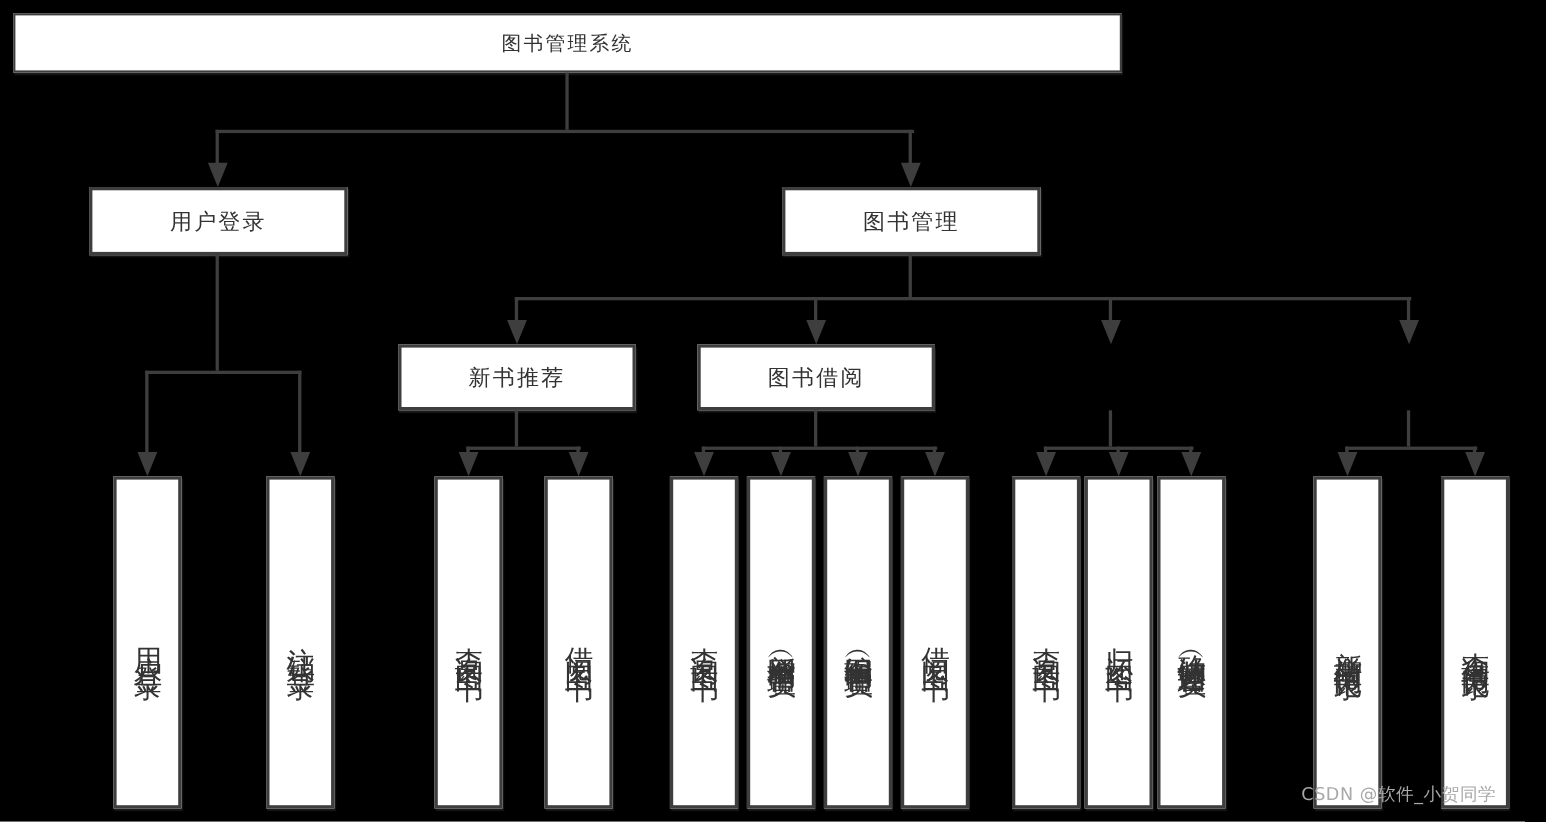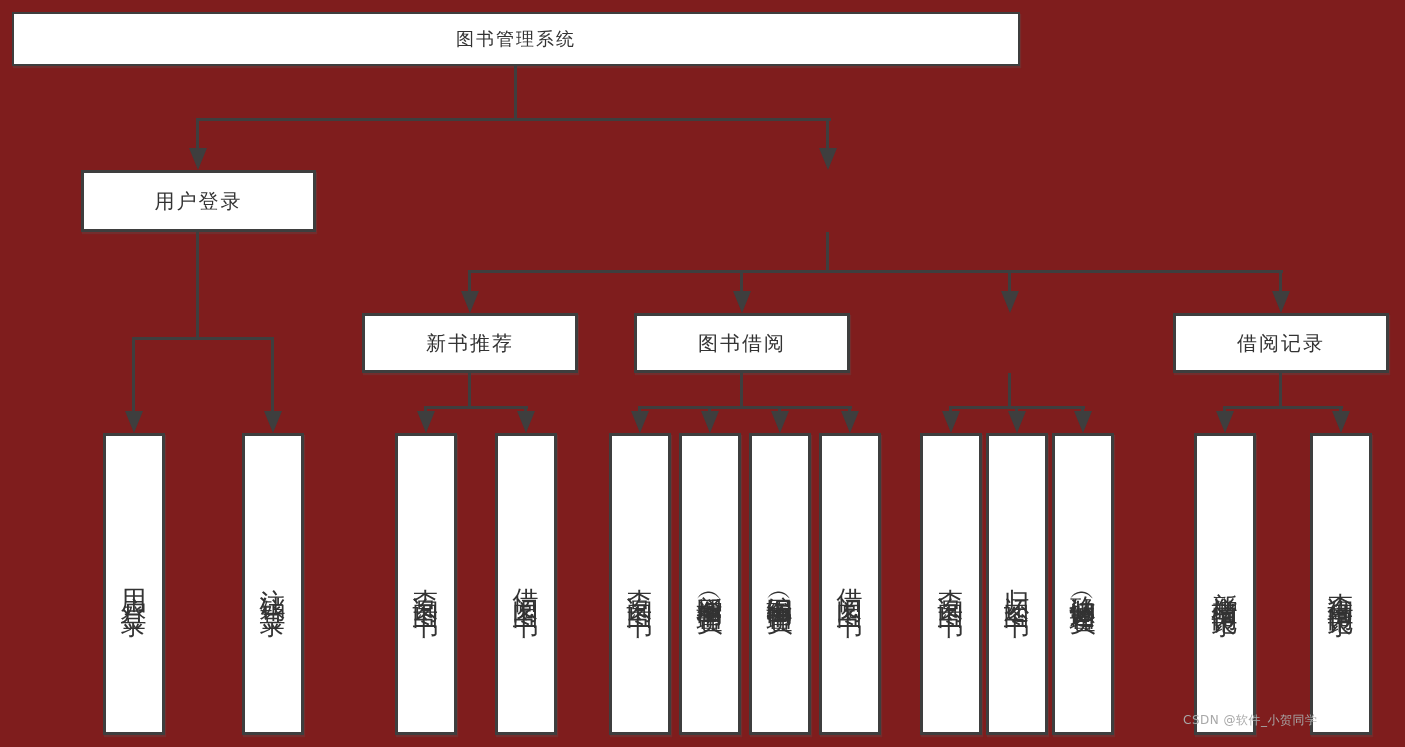--- a/index.html
+++ b/index.html
@@ -1,17 +1,17 @@
 <!DOCTYPE html>
 <html><head>
 <meta charset="utf-8">
 <style>
   html,body{margin:0;padding:0;background:#ffffff;}
   .canvas{
-    position:relative;width:1405px;height:747px;background:#7f1d1d;
+    position:relative;width:1405px;height:747px;background:#000000;
     font-family:"DejaVu Sans","Liberation Sans",sans-serif;color:#333333;overflow:hidden;
   }
   
   .node{
     position:absolute;background:#ffffff;border:3px solid #3e3e3e;box-sizing:border-box;
     display:flex;align-items:center;justify-content:center;
     box-shadow:1px 2px 1px rgba(90,90,90,0.28);
   }
   .root-node{border-width:2px;font-size:18px;letter-spacing:2px;}
   .branch{font-size:20px;letter-spacing:2px;}
@@ -99,44 +99,44 @@
   
   .g5-v{left:1279px;top:373px;height:33px;}
   .g5-h{left:1223px;top:406px;width:120px;}
   .g5-s1{left:1223px;top:406px;height:9px;}
   .g5-s2{left:1339px;top:406px;height:9px;}
   .g5-t1{left:1216px;top:411px;}
   .g5-t2{left:1332px;top:411px;}
   
   .watermark{
     position:absolute;left:1183px;top:712px;z-index:5;
-    font-size:12px;color:#a8a8a8;letter-spacing:0.5px;white-space:nowrap;
+    font-size:16px;color:#a8a8a8;letter-spacing:0.5px;white-space:nowrap;
   }
 </style>
 </head>
 <body>
 
 <div class="canvas">
 
   <div class="node root-node n-root">
     <span>图书管理系统</span>
   </div>
 
   <div class="node branch n-l2a">
     <span>用户登录</span>
   </div>
+  <div class="node branch n-l2b">
+    <span>图书管理</span>
+  </div>
 
   <div class="node branch n-l3b">
     <span>图书借阅</span>
   </div>
   <div class="node branch n-l3a">
     <span>新书推荐</span>
-  </div>
-  <div class="node branch n-l3d">
-    <span>借阅记录</span>
   </div>
 
   <div class="node leaf ls-lg f1">
       <span>用户登录</span>
     </div>
   <div class="node leaf ls-lg f2">
       <span>注销登录</span>
     </div>
   <div class="node leaf ls-lg f3">
       <span>查询图书</span>

